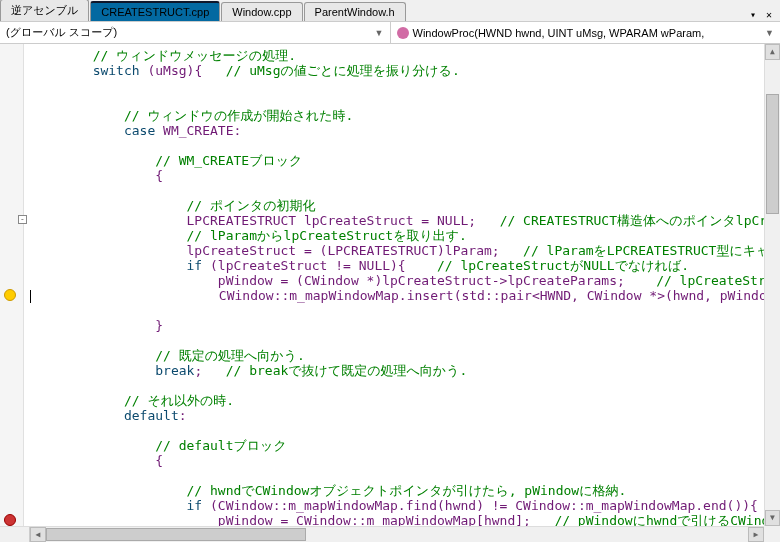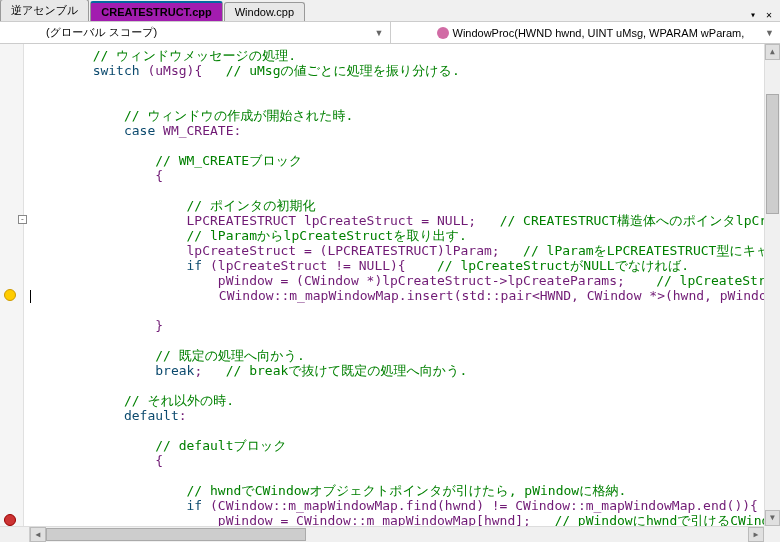--- a/index.html
+++ b/index.html
@@ -1,25 +1,25 @@
 <!DOCTYPE html>
 <html><head>
 <meta charset="utf-8">
 <style>
   * { margin: 0; padding: 0; box-sizing: border-box; }
   body { font-family: "MS Gothic", "Consolas", monospace; font-size: 12px; background: #fff; width: 780px; height: 542px; overflow: hidden; position: relative; }
   
   .tab-bar { display: flex; height: 22px; background: #f0f0f0; border-bottom: 1px solid #ccc; align-items: flex-end; }
   .tab { padding: 3px 10px; border: 1px solid #999; border-bottom: none; background: #e8e8e8; margin-right: 1px; border-radius: 3px 3px 0 0; font-family: "Meiryo", sans-serif; font-size: 11px; cursor: pointer; white-space: nowrap; }
-  .tab.active { background: #a21caf; font-weight: bold; border-top: 2px solid #0369a1; }
+  .tab.active { background: #0369a1; font-weight: normal; border-top: 2px solid #0f172a; }
   .tab-controls { margin-left: auto; display: flex; align-items: center; padding-right: 4px; gap: 2px; }
   .tab-ctrl { width: 14px; height: 14px; display: flex; align-items: center; justify-content: center; font-size: 10px; cursor: pointer; }
   
   .scope-bar { display: flex; height: 22px; border-bottom: 1px solid #ccc; align-items: center; }
-  .scope-left, .scope-right { flex: 1; display: flex; align-items: center; padding: 0 6px; font-family: "Meiryo", sans-serif; font-size: 11px; height: 100%; border-right: 1px solid #ccc; margin-left: 40px; }
+  .scope-left, .scope-right { flex: 1; display: flex; align-items: center; padding: 0 6px; font-family: "Meiryo", sans-serif; font-size: 11px; height: 100%; border-right: 1px solid #ccc; }
   .scope-right { border-right: none; }
   .scope-dd { margin-left: auto; font-size: 9px; color: #666; cursor: pointer; }
   .func-icon { width: 12px; height: 12px; background: #d16ba5; border-radius: 50%; margin-right: 4px; display: inline-block; }
   
   .editor-wrap { display: flex; height: 482px; position: relative; }
   .gutter { width: 24px; background: #f5f5f5; border-right: 1px solid #e0e0e0; position: relative; flex-shrink: 0; }
   .breakpoint { width: 12px; height: 12px; border-radius: 50%; position: absolute; left: 4px; }
   .bp-yellow { background: #ffcc00; border: 1px solid #cc9900; }
   .bp-red { background: #cc3333; border: 1px solid #990000; }
   .outline-toggle { position: absolute; left: 18px; width: 9px; height: 9px; border: 1px solid #888; background: #fff; font-size: 8px; line-height: 7px; text-align: center; color: #666; cursor: pointer; }
@@ -42,20 +42,21 @@
   .hscroll .thumb { position: absolute; left: 0; width: 260px; top: 1px; bottom: 1px; background: #cdcdcd; border: 1px solid #aaa; cursor: pointer; }
   .corner { position: absolute; right: 0; bottom: 0; width: 16px; height: 16px; background: #f0f0f0; }
 </style>
 </head>
 <body>
 
 <div class="tab-bar">
   <div class="tab">逆アセンブル</div>
   <div class="tab active">CREATESTRUCT.cpp</div>
   <div class="tab">Window.cpp</div>
+  <div class="tab">ParentWindow.h</div>
   <div class="tab-controls">
     <div class="tab-ctrl">▾</div>
     <div class="tab-ctrl">✕</div>
   </div>
 </div>
 
 <div class="scope-bar">
   <div class="scope-left">
     <span>(グローバル スコープ)</span>
     <span class="scope-dd">▼</span>

